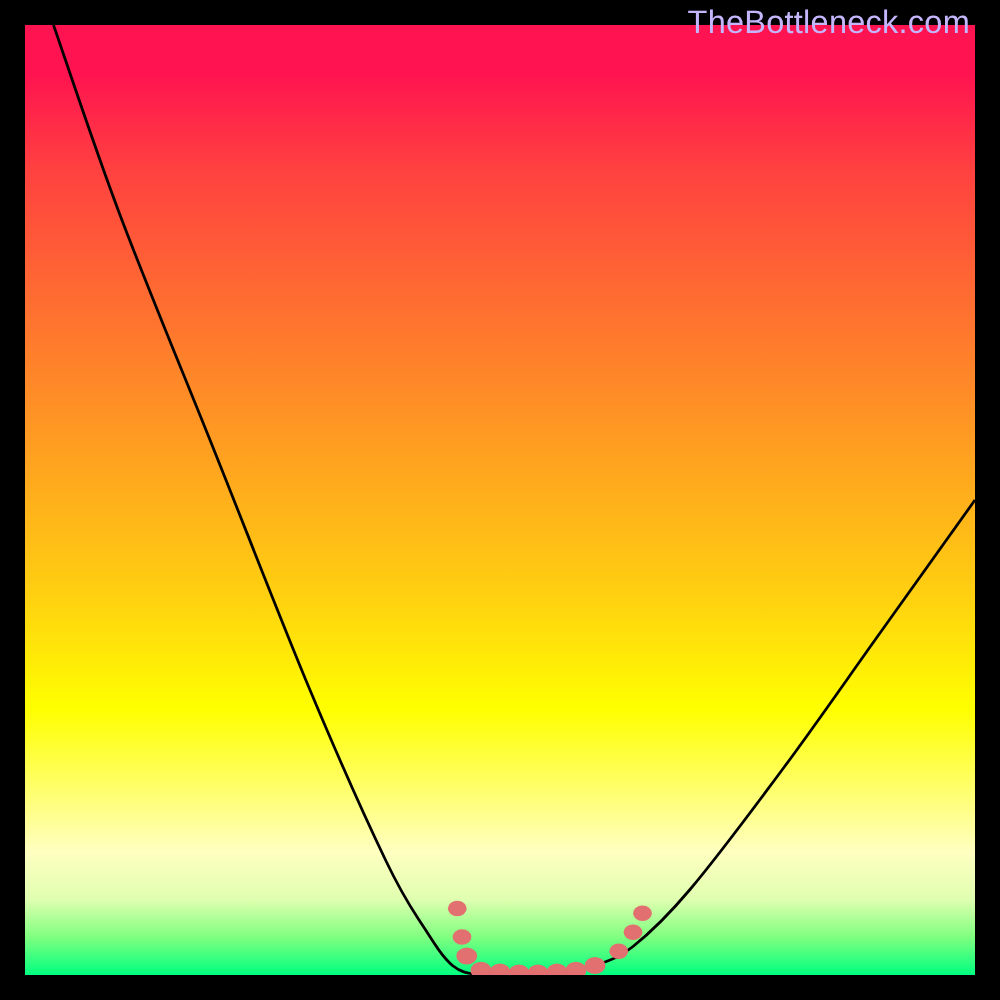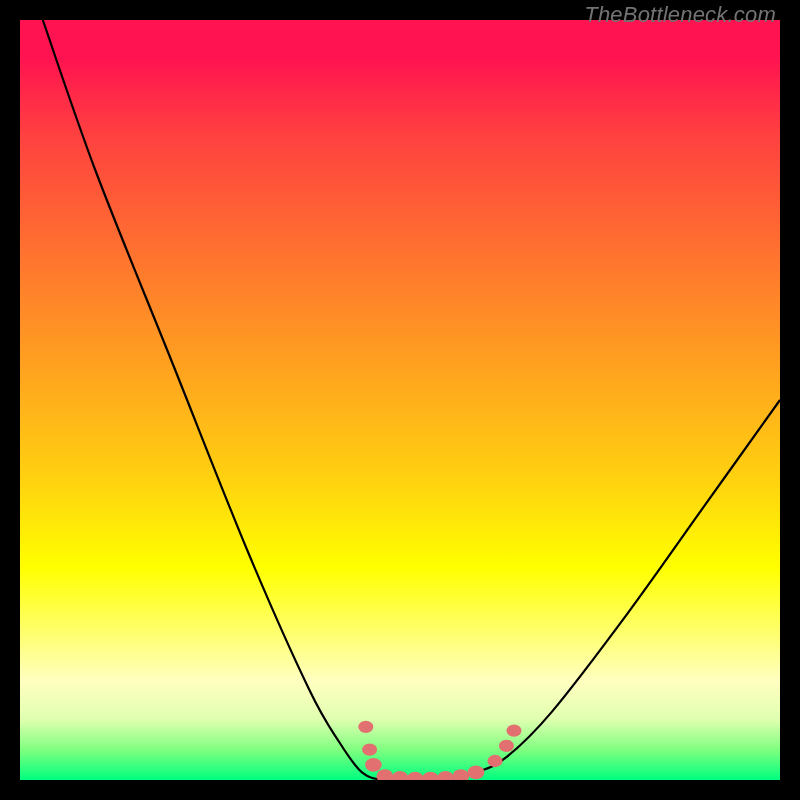--- a/index.html
+++ b/index.html
@@ -29,26 +29,25 @@
       #ffffc0 87%,
       #e0ffb0 92%,
       #80ff80 96%,
       #00ff7f 100%
     );
   }
   .watermark {
     position: absolute;
     top: 2px;
     right: 24px;
-    color: #737373;
-    font-size: 22px;
+    color: #c4b5fd;
+    font-size: 26px;
     font-weight: 500;
     z-index: 10;
     letter-spacing: 0.2px;
-    font-style: italic;
   }
   svg.curve {
     position: absolute;
     top: 20px;
     left: 20px;
     width: 760px;
     height: 760px;
     pointer-events: none;
   }
 </style>

